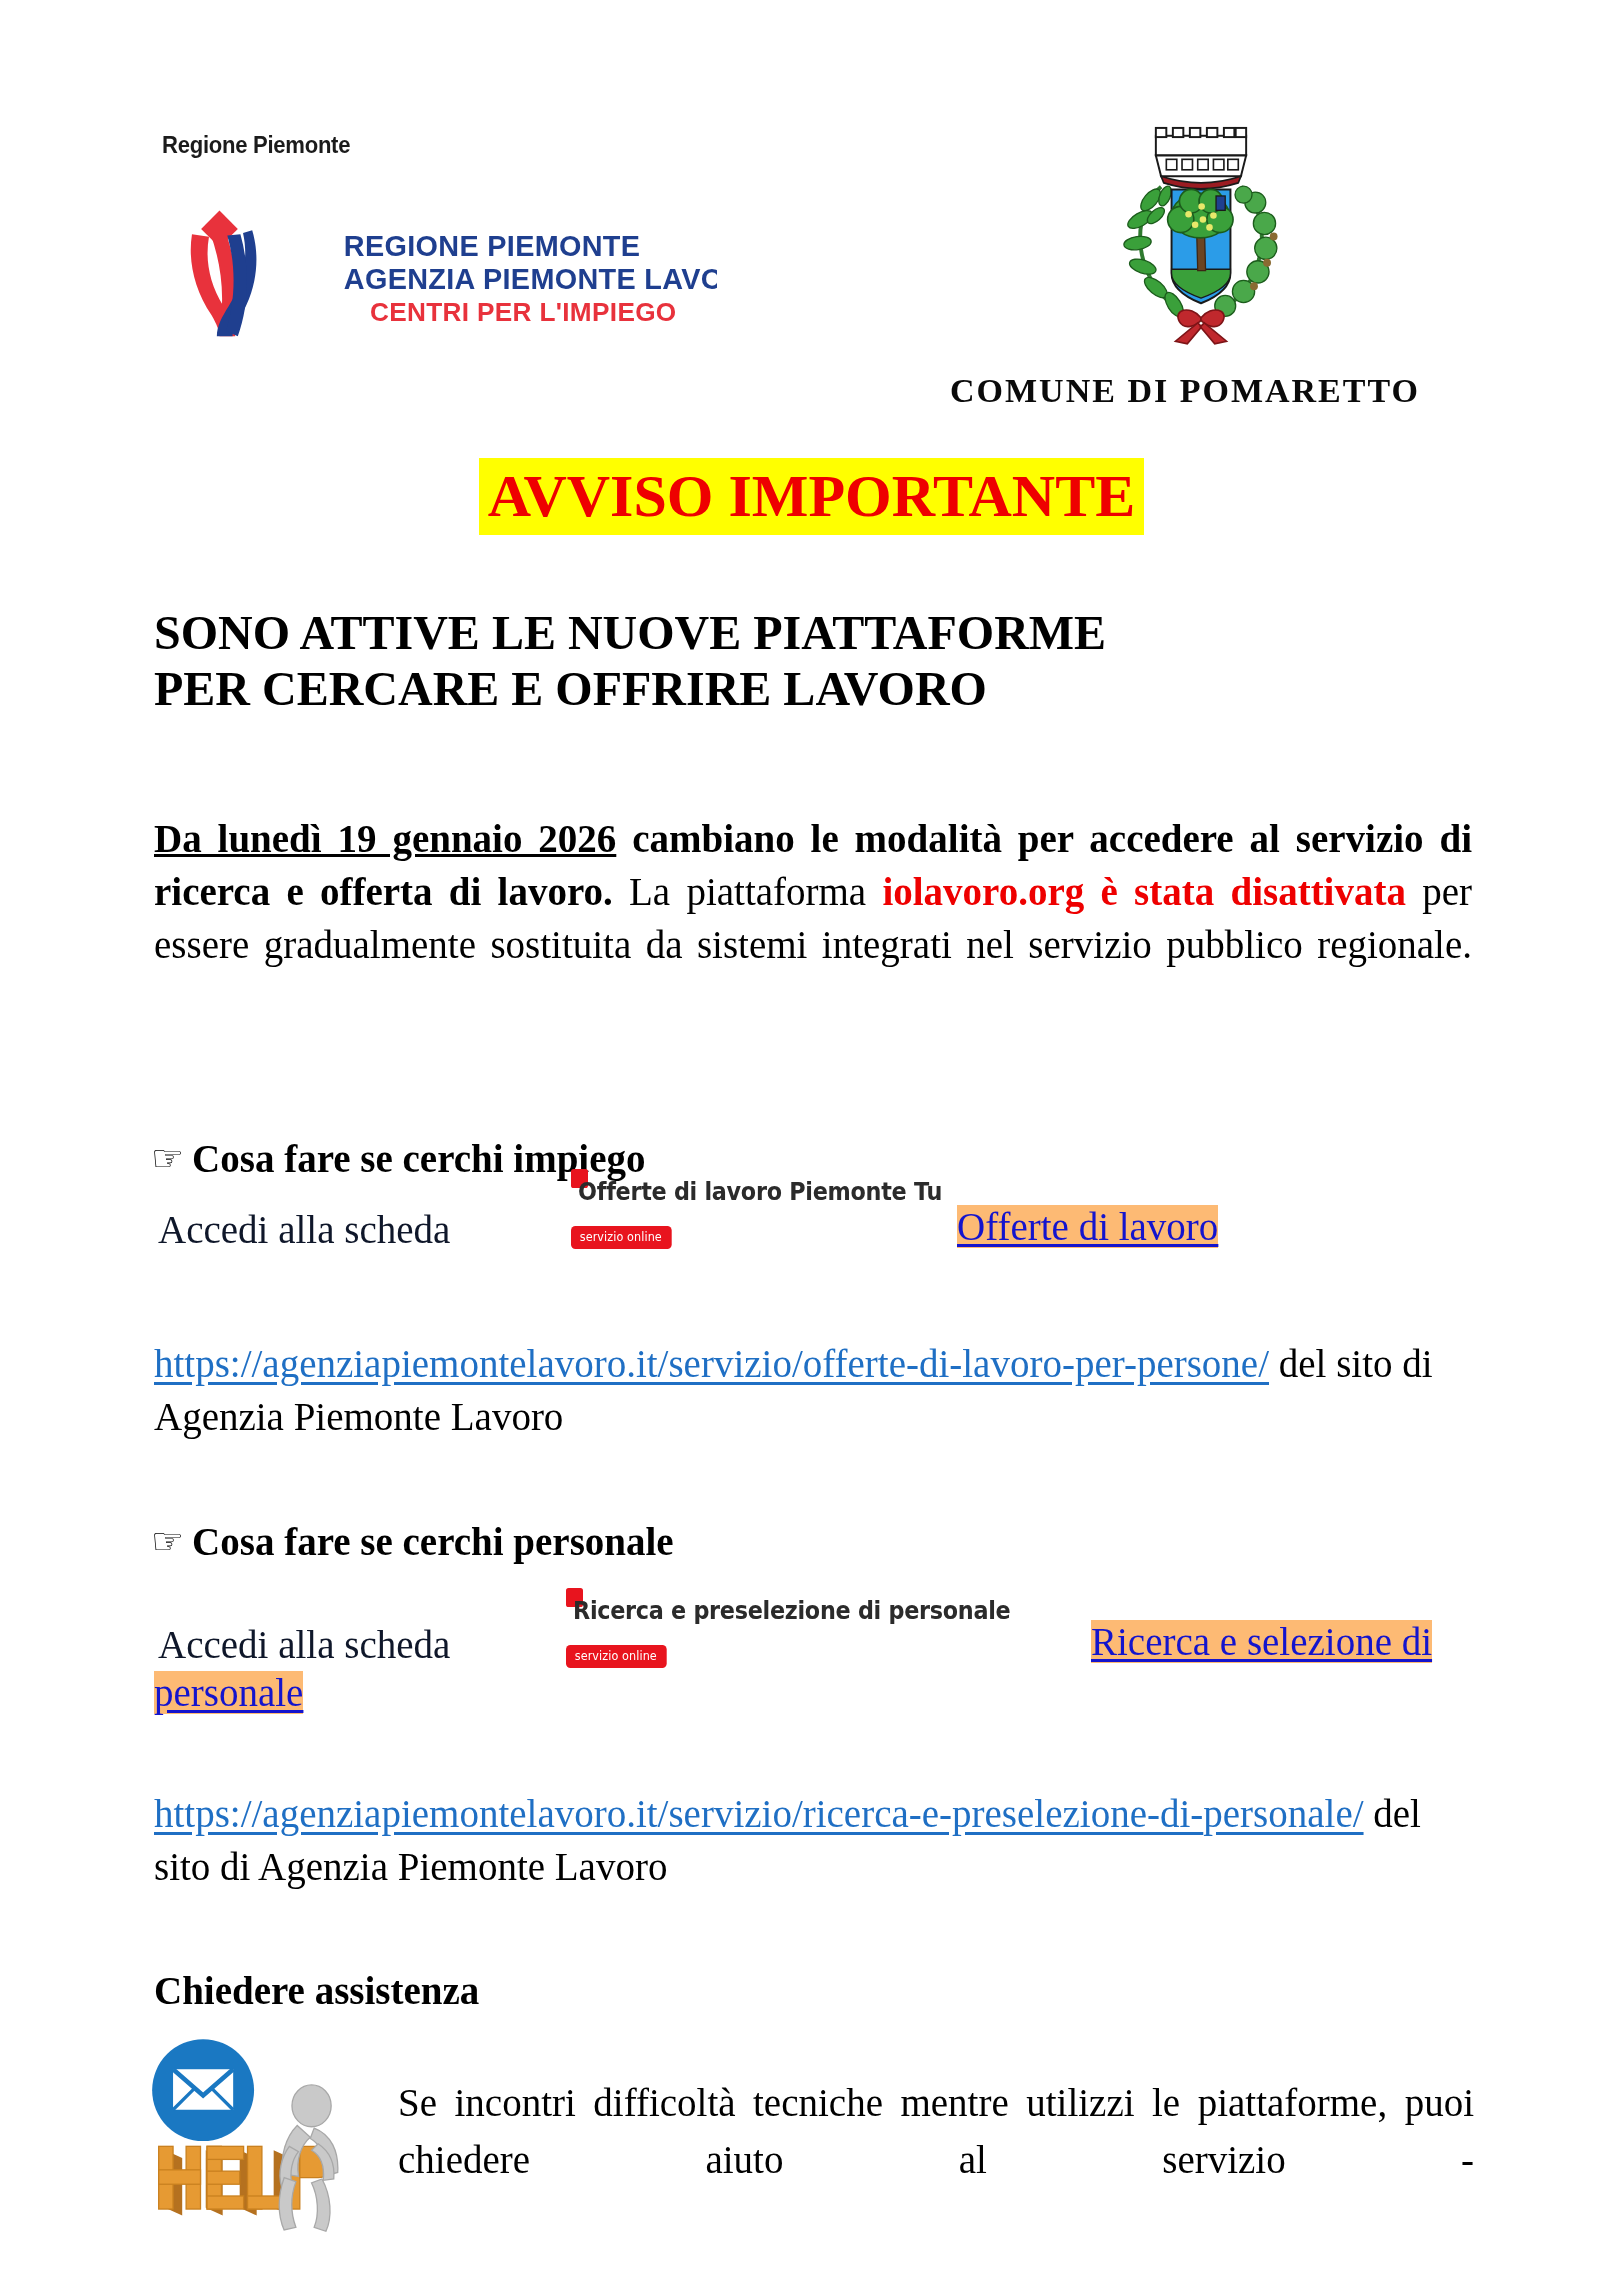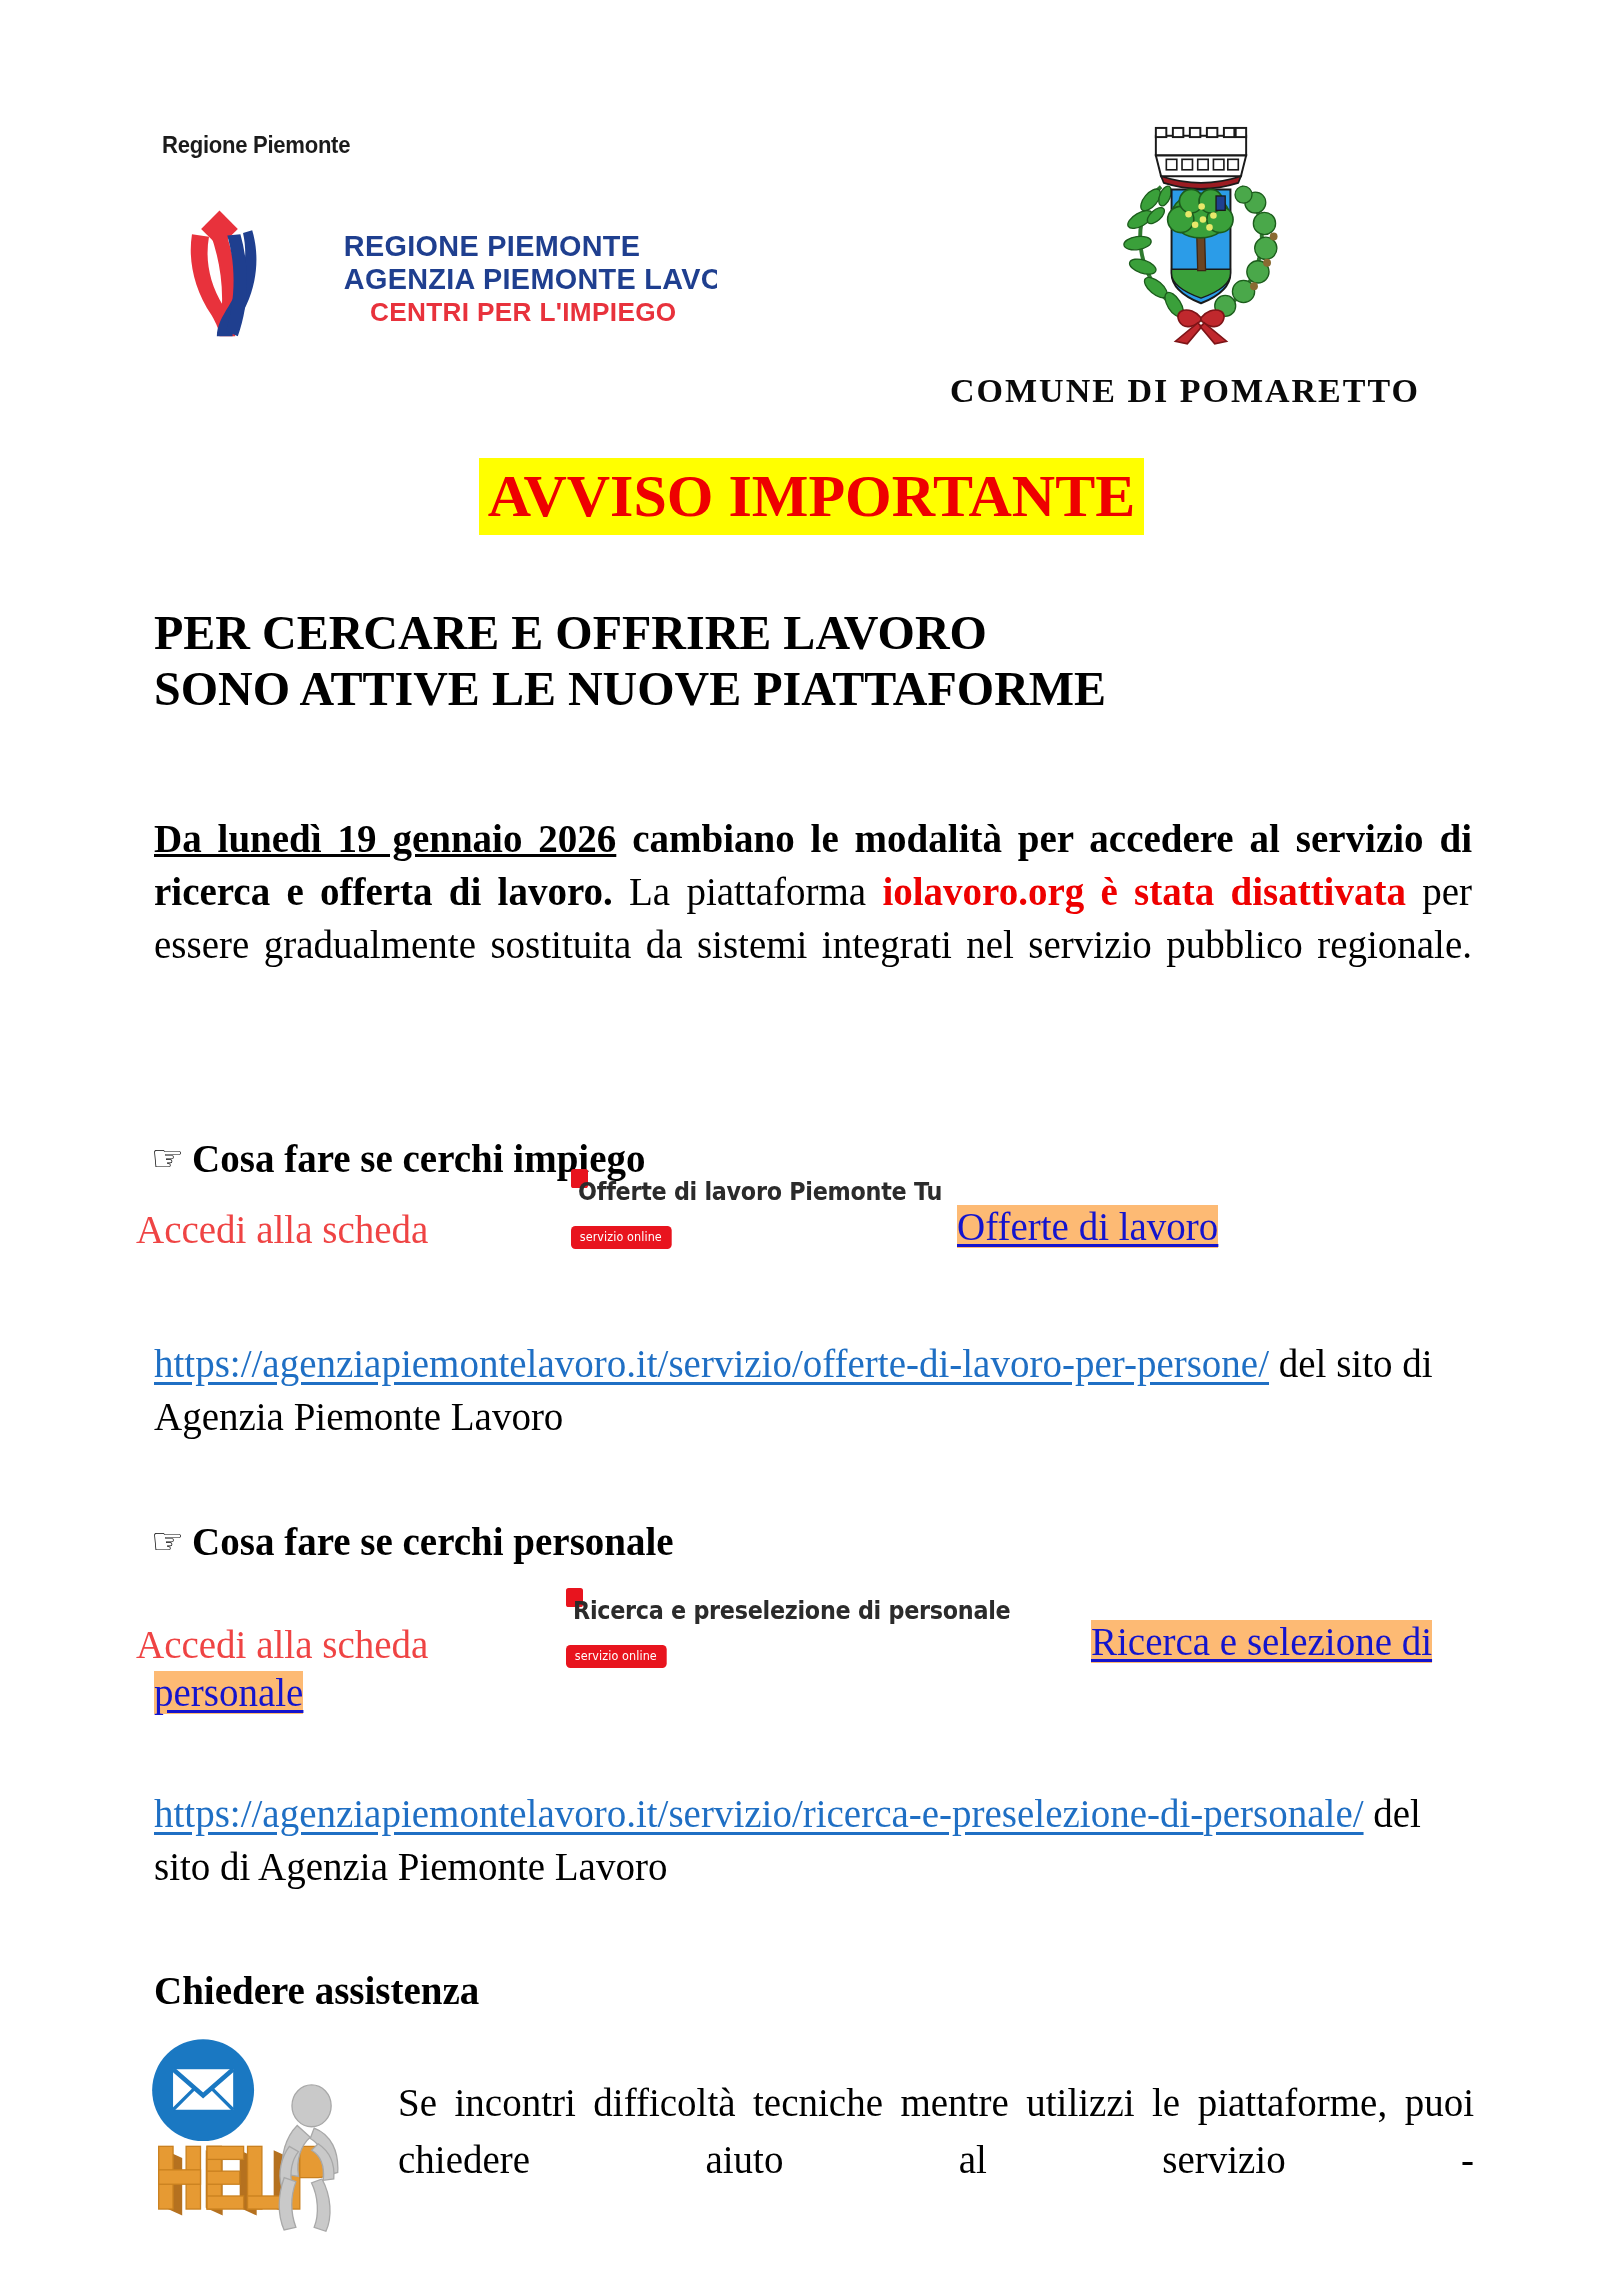--- a/index.html
+++ b/index.html
@@ -137,23 +137,23 @@
     font-size: 37px;
     margin-right: 7.9px;
     vertical-align: 1.3px;
   }
   #sec1-head { top: 1108px; margin-top: 28px; }
   #sec2-head { top: 1519px; }
 
   
   .accedi {
     position: absolute;
-    left: 136px;
-    font-size: 39px;
-    color: #ef4444;
+    left: 158px;
+    font-size: 39px;
+    color: #0f172a;
     white-space: nowrap;
   }
   #accedi1 { top: 1207px; }
   #accedi2 { top: 1622px; }
 
   
   .badge {
     position: absolute;
     font-family: "DejaVu Sans", sans-serif;
   }
@@ -383,22 +383,22 @@
     </div>
 
     <div class="comune-name">COMUNE DI POMARETTO</div>
   </div>
 
   <div class="avviso-wrap">
     <span class="avviso">AVVISO IMPORTANTE</span>
   </div>
 
   <div class="subtitle">
+    <div>SONO ATTIVE LE NUOVE PIATTAFORME</div>
     <div>PER CERCARE E OFFRIRE LAVORO</div>
-    <div>SONO ATTIVE LE NUOVE PIATTAFORME</div>
   </div>
 
   <p class="intro">
     <span class="u">Da lunedì 19 gennaio 2026</span><span class="b"> cambiano le modalità per accedere al servizio di ricerca e offerta di lavoro.</span><span> La piattaforma </span><span class="red-b">iolavoro.org è stata disattivata</span><span> per essere gradualmente sostituita da sistemi integrati nel servizio pubblico regionale.</span>
   </p>
 
   <div class="sec-head" id="sec1-head">
     <span class="hand">☞</span><span>Cosa fare se cerchi impiego</span>
   </div>
 

